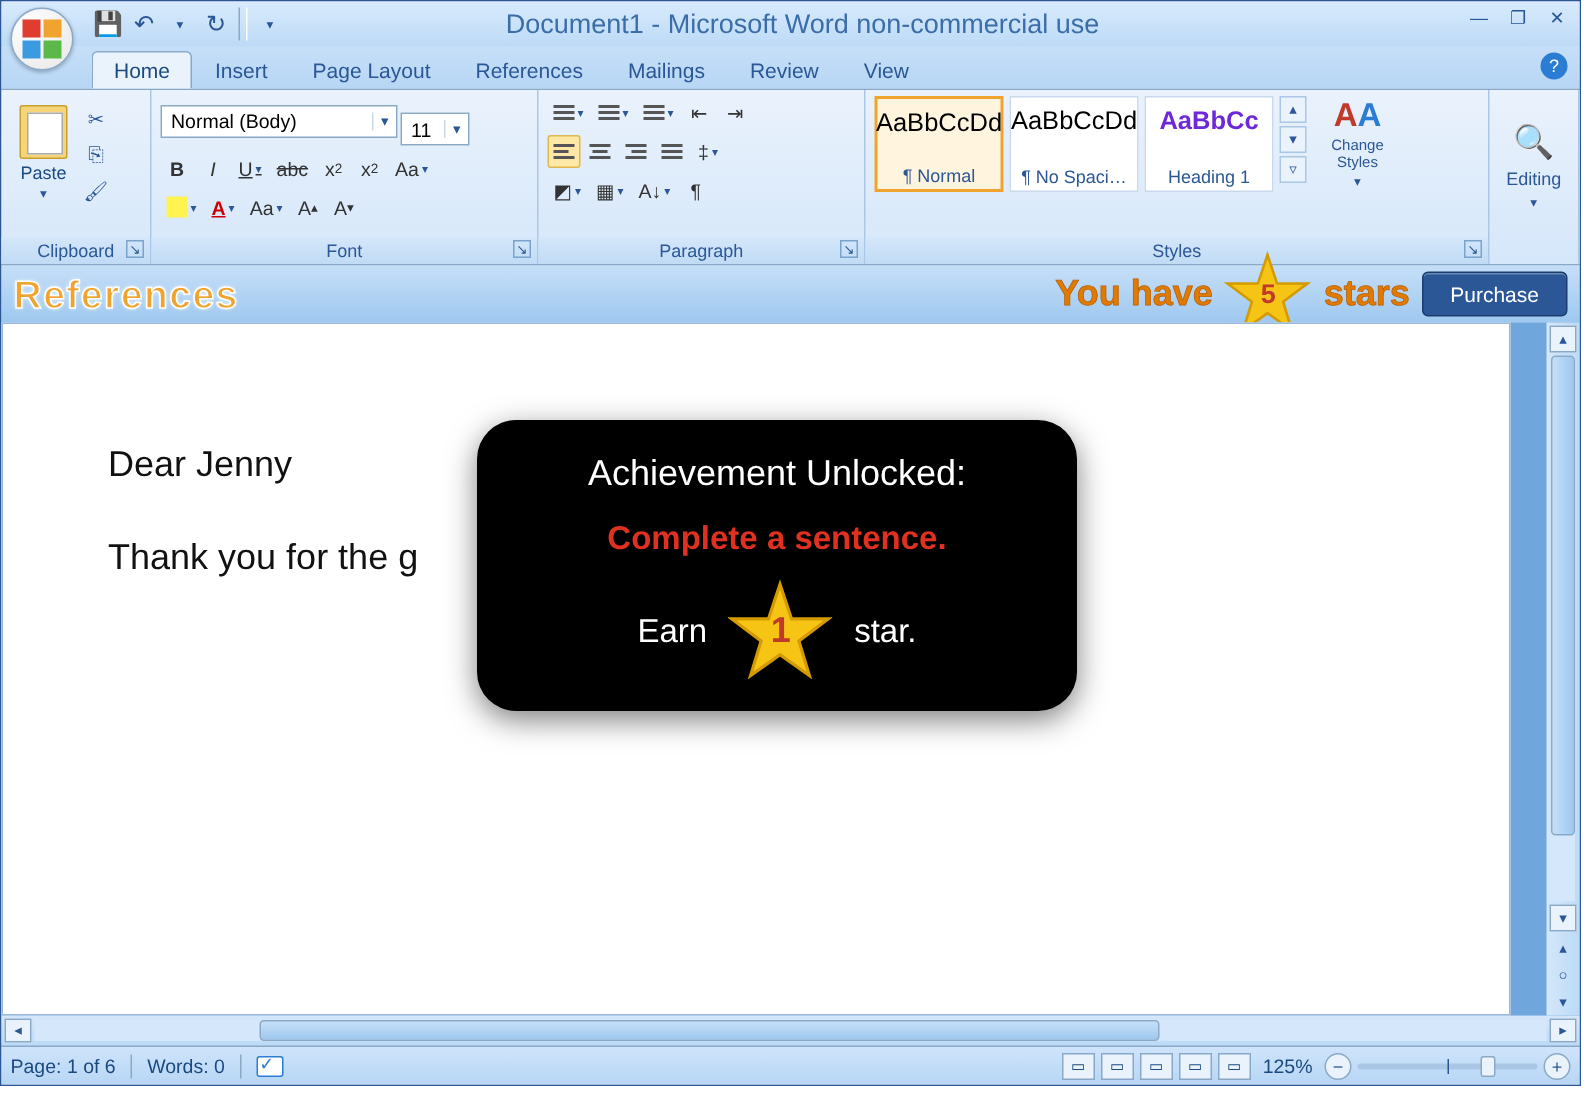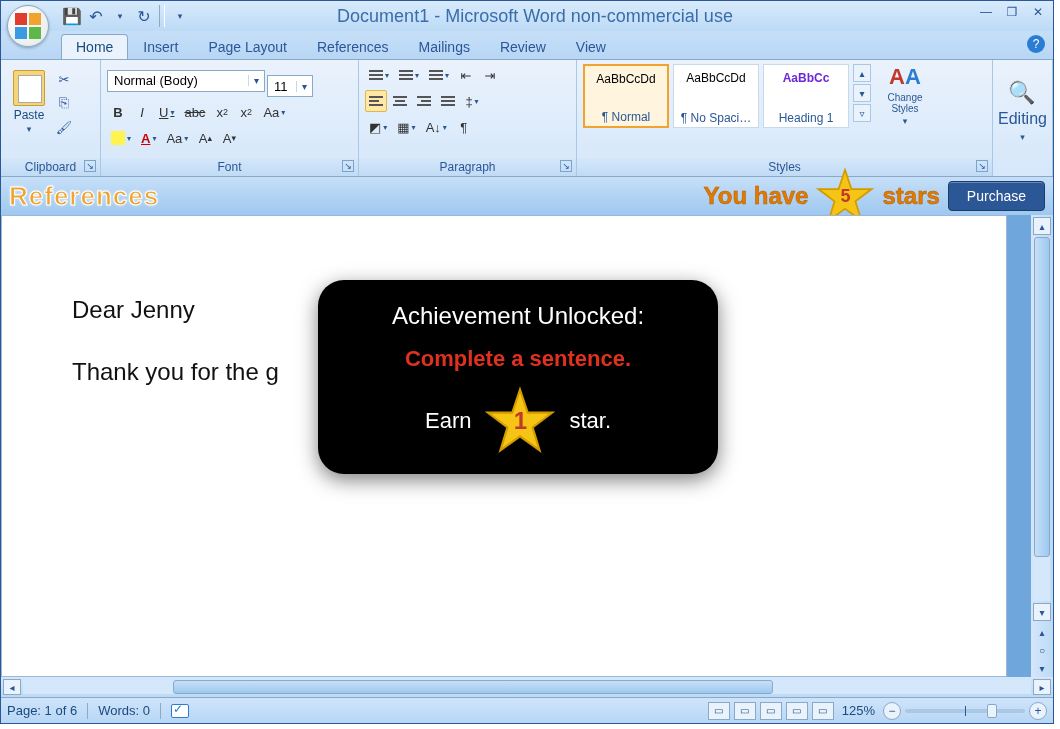--- a/index.html
+++ b/index.html
@@ -62,34 +62,34 @@
   .para-row { display:flex; gap:2px;}
   .lines { display:inline-flex; flex-direction:column; gap:2px; width:14px;}
   .lines span { height:2px; background:#555;}
   .align-active { background:#ffe8a6; border:1px solid #e0b84d !important;}
 
   
   .styles-body { display:flex; gap:4px; align-items:flex-start;}
   .style-gallery { display:flex; gap:4px; }
   .style-tile { width:86px; height:64px; background:#fff; border:1px solid #c9d9ec; display:flex; flex-direction:column; align-items:center; justify-content:space-between; padding:6px 2px 2px 2px; font-size:12px;}
   .style-tile.sel { border:2px solid #f0a32f; background:#fff4dd;}
-  .style-sample { font-size:12px; }
+  .style-sample { font-size:17px; }
   .style-name { color:#2b5797; font-size:12px; white-space:nowrap; overflow:hidden; width:100%; text-align:center;}
   .gallery-more { width:18px; display:flex; flex-direction:column; gap:2px;}
   .gallery-more div { height:18px; border:1px solid #aac7e6; background:#eaf2fc; display:flex;align-items:center;justify-content:center; font-size:10px; color:#2b5797;}
   .change-styles { width:60px; display:flex; flex-direction:column; align-items:center; justify-content:center; gap:2px;}
   .change-styles .aa { font-size:22px; font-weight:bold; }
   .change-styles .aa span:first-child{color:#c0392b;}
   .change-styles .aa span:last-child{color:#2b7cd3;}
   .change-styles .lbl { color:#2b5797; font-size:10px; text-align:center; line-height:1.1;}
 
   .editing-group { width:60px;}
   .editing-body { display:flex; flex-direction:column; align-items:center; justify-content:center; gap:4px;}
   .editing-body .icon { font-size:22px; color:#2b7cd3;}
-  .editing-body .lbl { color:#2b5797; font-size:16px;}
+  .editing-body .lbl { color:#2b5797; font-size:12px;}
 
   
   .oq-bar { height:38px; background:linear-gradient(#c6dff8,#9ec8ef); display:flex; align-items:center; padding:0 8px; position:relative;}
   .oq-logo { font-size:26px; font-weight:bold; letter-spacing:1px; color:#f0a32f; -webkit-text-stroke:1px #fff; text-shadow:0 0 3px #fff;}
   .oq-right { margin-left:auto; display:flex; align-items:center; gap:8px;}
   .oq-you { font-size:24px; font-weight:bold; color:#e07b00; -webkit-text-stroke:0.5px #b85c00;}
   .purchase-btn { background:#2b5797; color:#fff; padding:6px 18px; border-radius:4px; font-size:14px; border:1px solid #1b3d6e; box-shadow:inset 0 1px 0 rgba(255,255,255,.3);}
   .star { position:relative; display:inline-block; }
   .star svg { display:block; }
   .star .num { position:absolute; inset:0; display:flex; align-items:center; justify-content:center; font-weight:bold; color:#c0392b; font-size:18px;}

